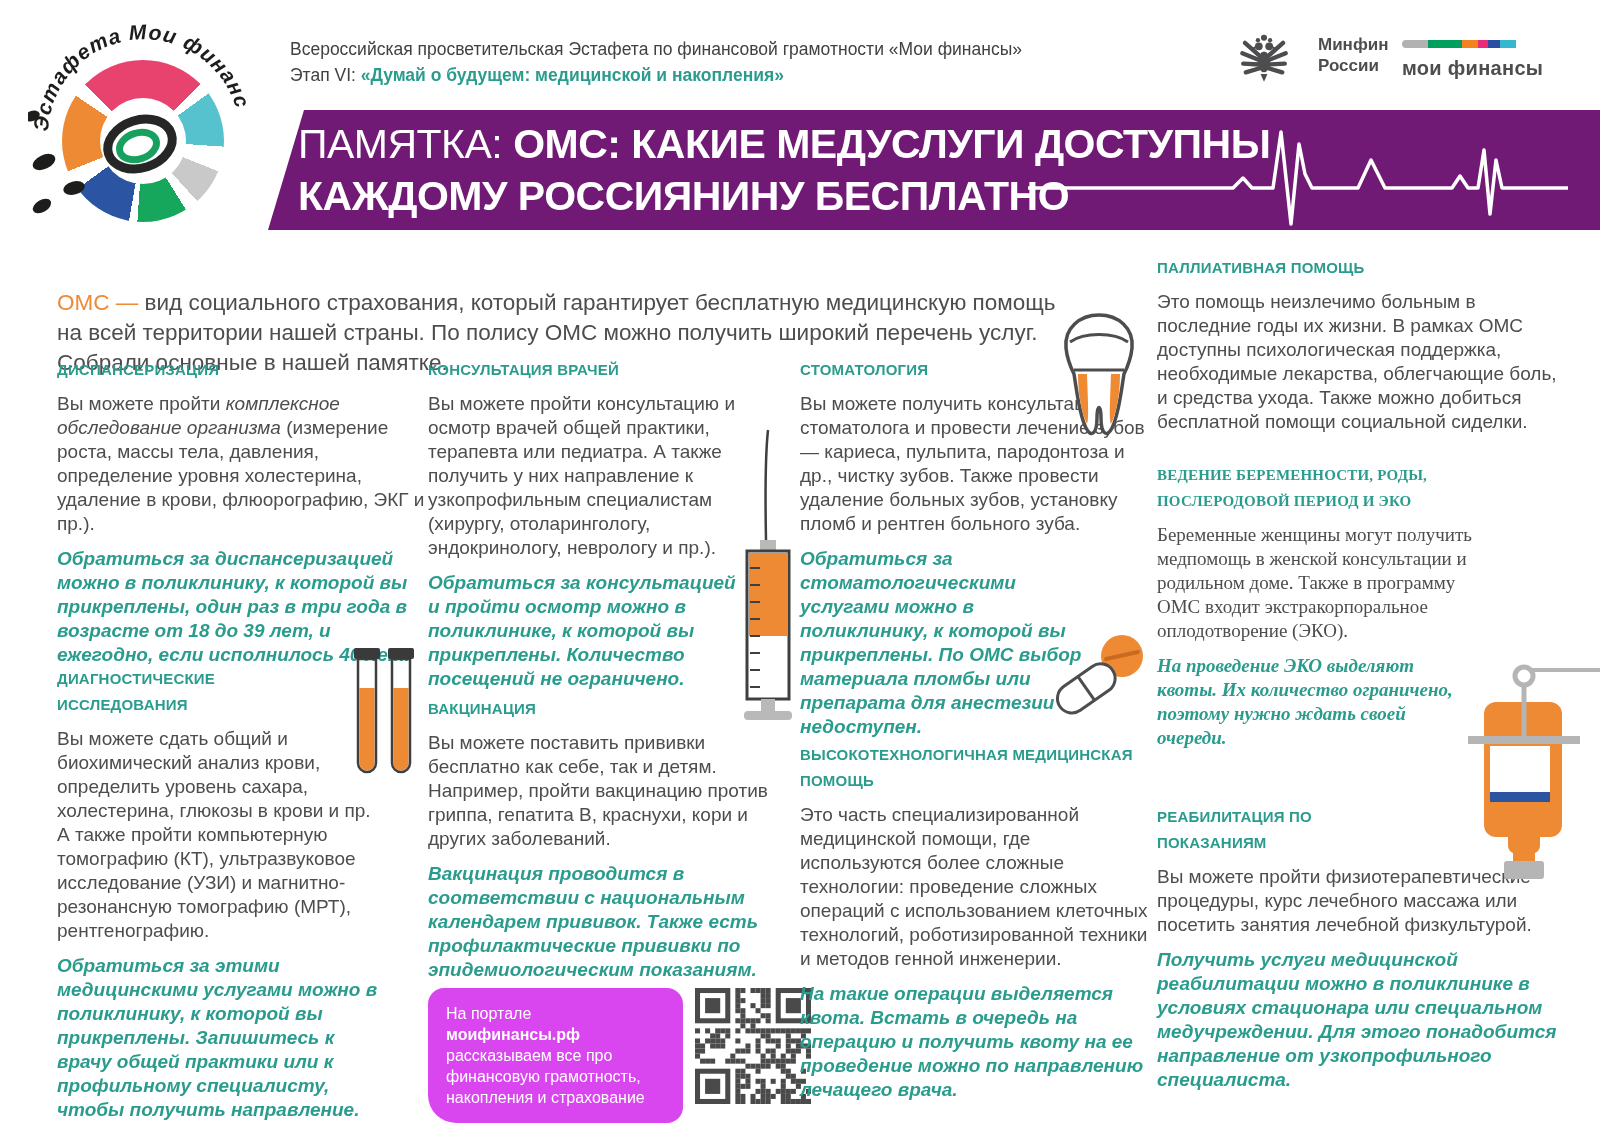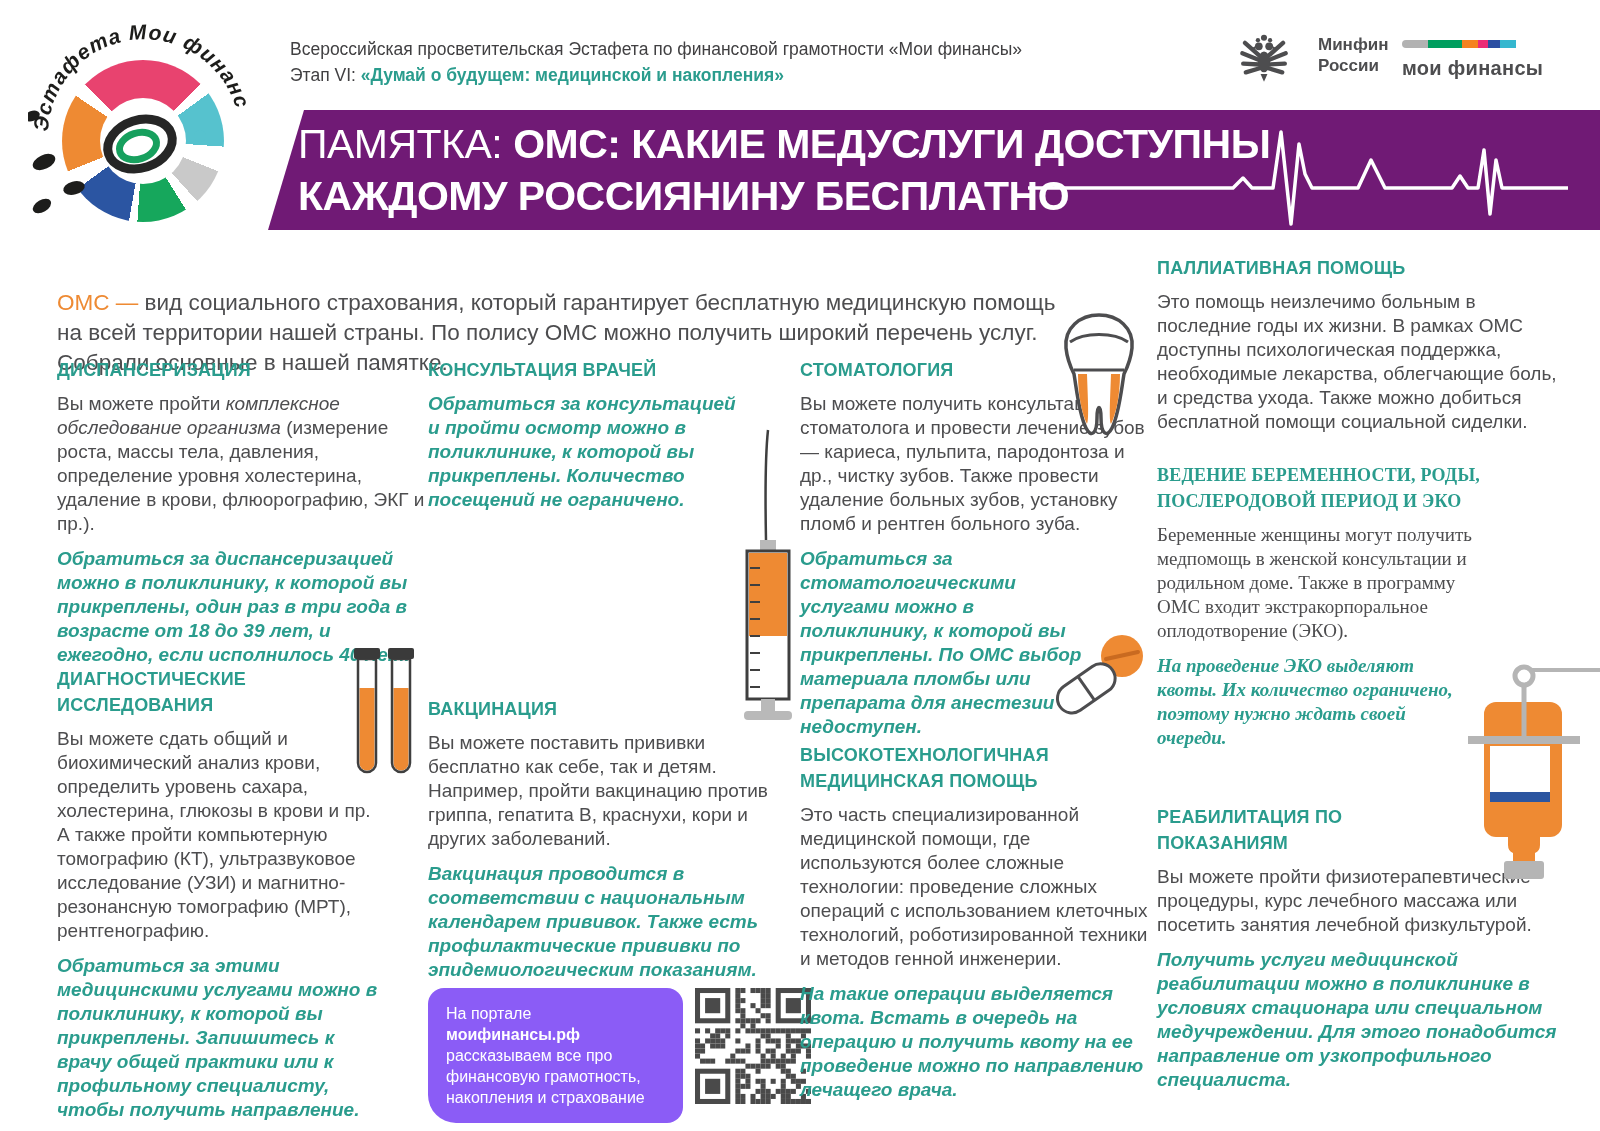--- a/index.html
+++ b/index.html
@@ -40,28 +40,28 @@
   .banner-prefix{font-weight:400;}
   .ecg{position:absolute;left:760px;top:0;}
 
   
   .intro{position:absolute;left:57px;top:252px;width:1000px;font-size:22.5px;line-height:30px;
          font-weight:400;color:#4d4d4f;margin-top:36px;}
   .intro-accent{color:#ee8a33;}
 
   
   .sec{position:absolute;}
-  .sec h3{margin:0 0 9px;font-size:18px;line-height:26px;font-weight:800;color:#2a9c8d;letter-spacing:.2px;}
+  .sec h3{margin:0 0 9px;font-size:15px;line-height:26px;font-weight:800;color:#2a9c8d;letter-spacing:.2px;}
   .sec .body{margin:0 0 11px;font-size:19px;line-height:24px;color:#4d4d4f;}
   .sec .note{margin:0;font-size:19px;line-height:24px;font-weight:700;font-style:italic;color:#2a9c8d;}
   .bi{font-weight:400;font-style:italic;}
 
   
   .qr-wrap{position:absolute;left:428px;top:988px;display:flex;gap:12px;align-items:flex-start;}
-  .qr-box{width:255px;box-sizing:border-box;background:#8b5cf6;color:#fff;border-radius:16px 16px 16px 28px;
+  .qr-box{width:255px;box-sizing:border-box;background:#d946ef;color:#fff;border-radius:16px 16px 16px 28px;
           padding:15px 18px;font-size:16px;line-height:21px;}
   .qr-bold{font-weight:800;}
 
   .icon{position:absolute;}
 </style>
 </head>
 <body>
 
 <div class="page">
 
@@ -146,20 +146,21 @@
   </section>
 
   <section class="sec" style="left:57px;top:666px;width:330px;">
     <h3 style="width:240px">ДИАГНОСТИЧЕСКИЕ ИССЛЕДОВАНИЯ</h3>
     <p class="body">Вы можете сдать общий и биохимический анализ крови, определить уровень сахара, холестерина, глюкозы в крови и пр. А также пройти компьютерную томографию (КТ), ультразвуковое исследование (УЗИ) и магнитно-резонансную томографию (МРТ), рентгенографию.</p>
     <p class="note">Обратиться за этими медицинскими услугами можно в поликлинику, к которой вы прикреплены. Запишитесь к врачу общей практики или к профильному специалисту, чтобы получить направление.</p>
   </section>
 
   <section class="sec" style="left:428px;top:357px;width:308px;">
     <h3>КОНСУЛЬТАЦИЯ ВРАЧЕЙ</h3>
+    <p class="body">Вы можете пройти консультацию и осмотр врачей общей практики, терапевта или педиатра. А также получить у них направление к узкопрофильным специалистам (хирургу, отоларингологу, эндокринологу, неврологу и пр.).</p>
     <p class="note">Обратиться за консультацией и пройти осмотр можно в поликлинике, к которой вы прикреплены. Количество посещений не ограничено.</p>
   </section>
 
   <section class="sec" style="left:428px;top:696px;width:345px;">
     <h3>ВАКЦИНАЦИЯ</h3>
     <p class="body">Вы можете поставить прививки бесплатно как себе, так и детям. Например, пройти вакцинацию против гриппа, гепатита В, краснухи, кори и других заболеваний.</p>
     <p class="note">Вакцинация проводится в соответствии с национальным календарем прививок. Также есть профилактические прививки по эпидемиологическим показаниям.</p>
   </section>
 
   <div class="qr-wrap">

